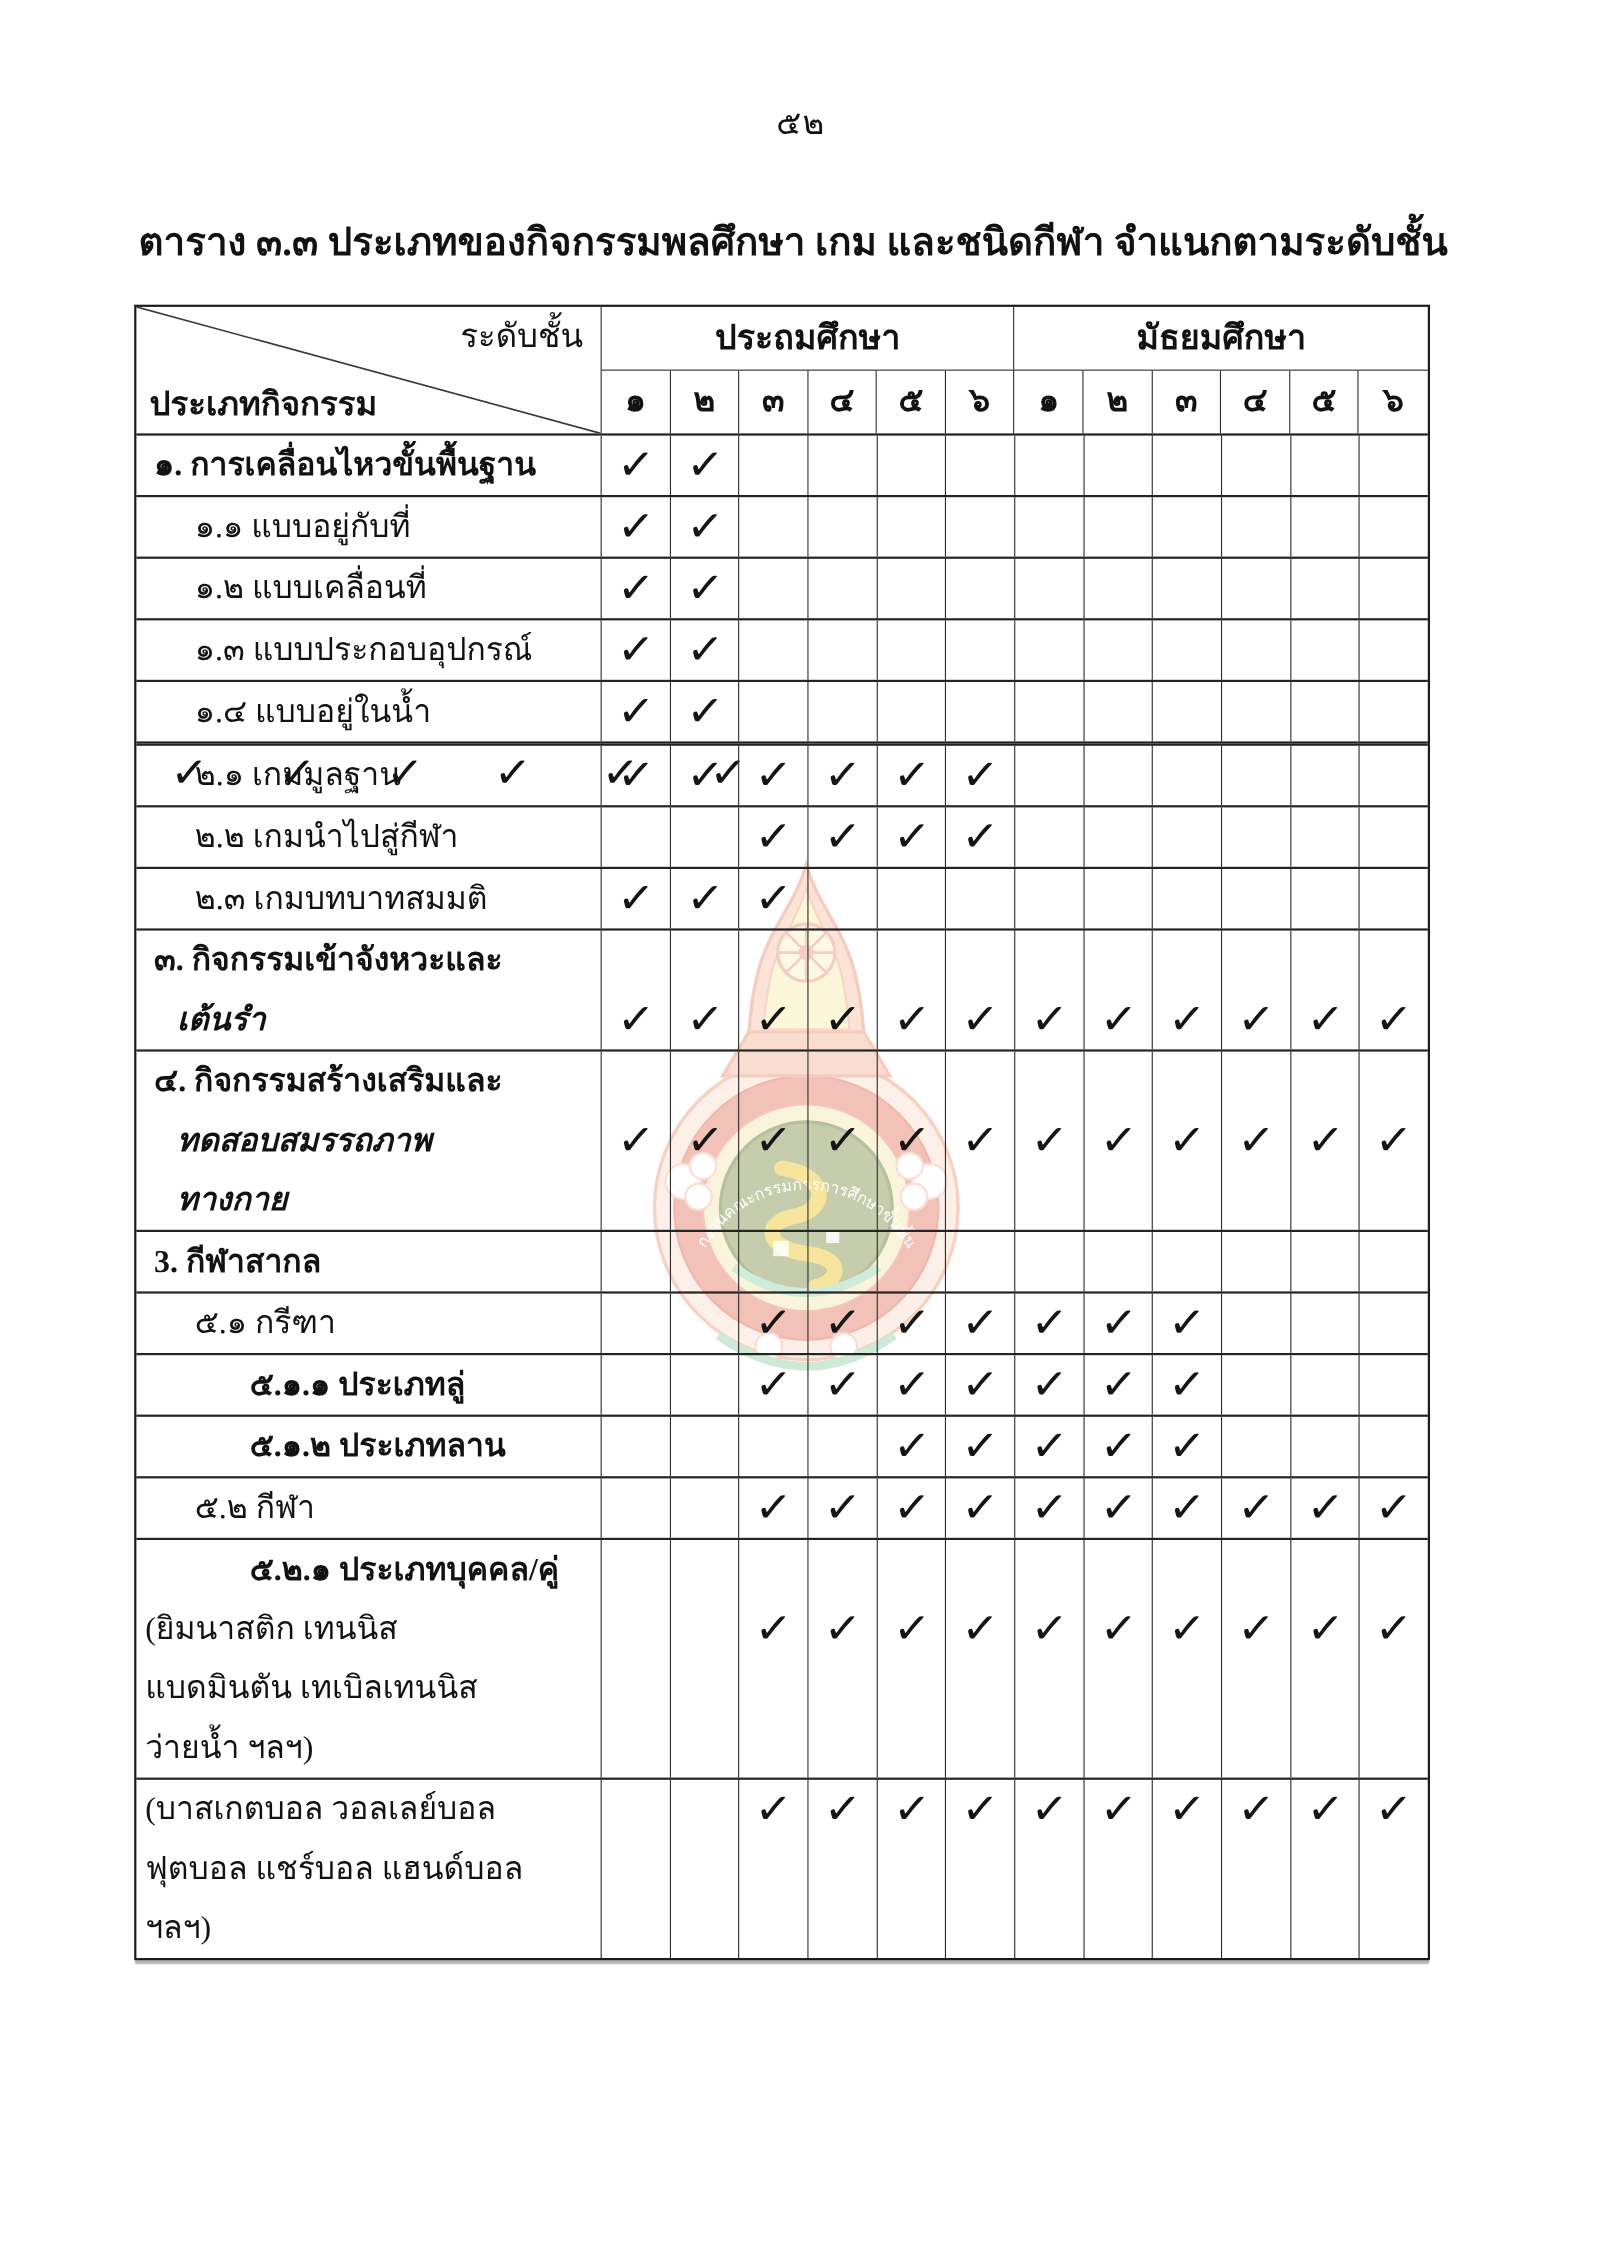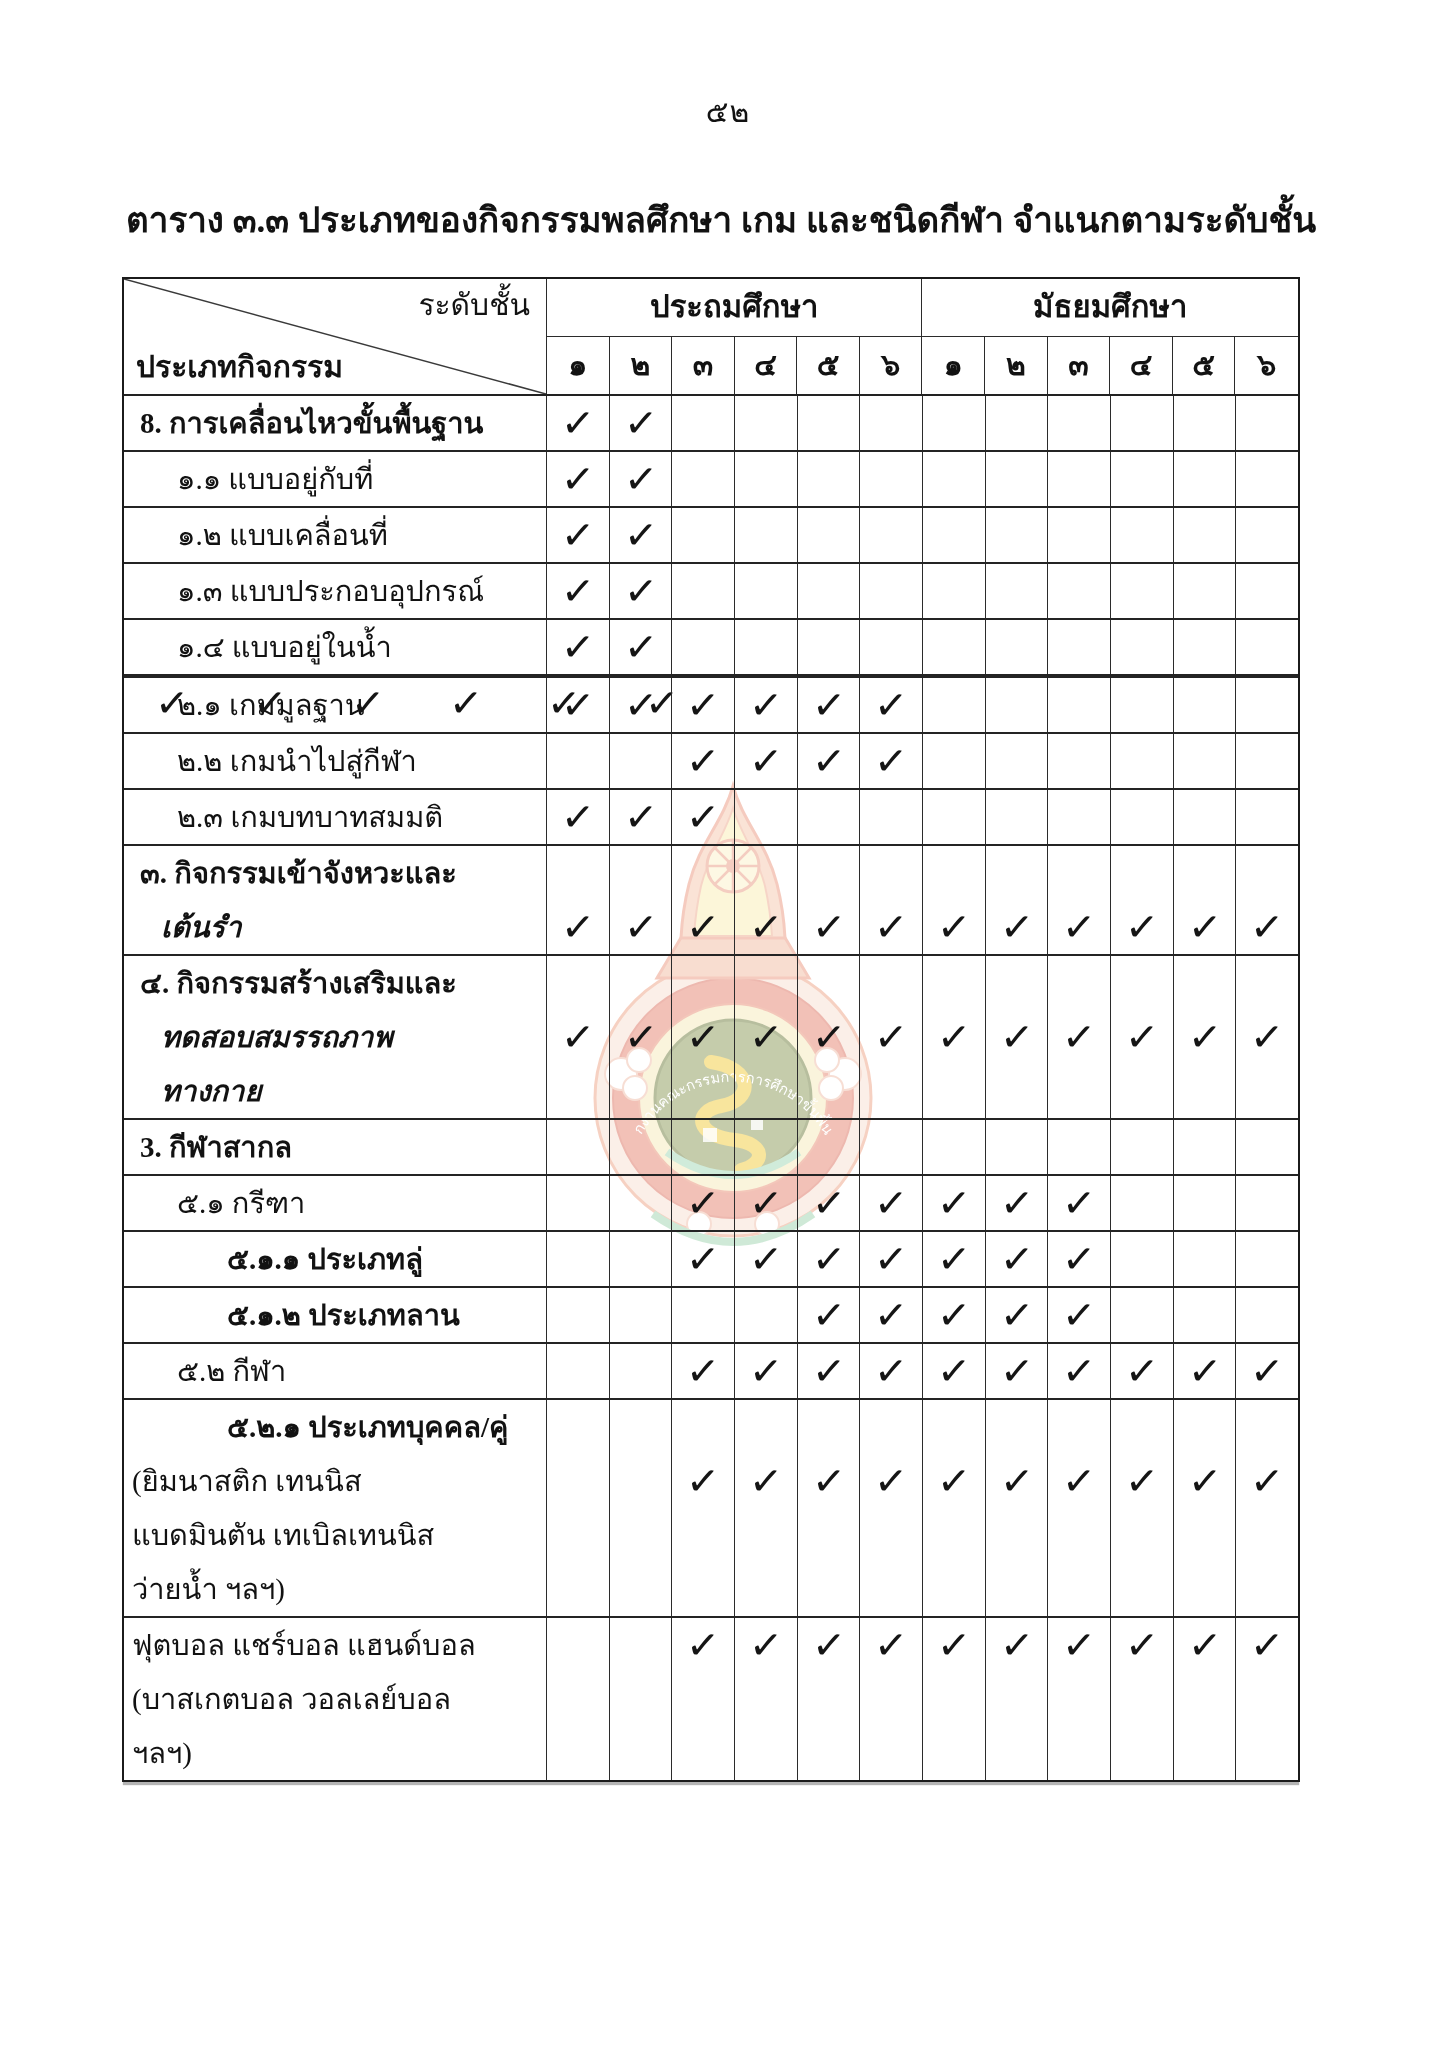--- a/index.html
+++ b/index.html
@@ -147,21 +147,21 @@
         <div class="num">๑</div>
         <div class="num">๒</div>
         <div class="num">๓</div>
         <div class="num">๔</div>
         <div class="num">๕</div>
         <div class="num">๖</div>
       </div>
     <div id="tbody">
         <div class="trow">
           <div class="label">
-            <div class="line ind-s b">8. การเคลื่อนไหวขั้นพื้นฐาน</div>
+            <div class="line ind-s b">๑. การเคลื่อนไหวขั้นพื้นฐาน</div>
           </div>
           <div class="cell">
             <span class="tick" style="top: 27px;">✓</span>
           </div>
           <div class="cell">
             <span class="tick" style="top: 27px;">✓</span>
           </div>
           <div class="cell"></div>
           <div class="cell"></div>
           <div class="cell"></div>
@@ -623,22 +623,22 @@
           </div>
           <div class="cell">
             <span class="tick" style="top: 81px;">✓</span>
           </div>
           <div class="cell">
             <span class="tick" style="top: 81px;">✓</span>
           </div>
         </div>
         <div class="trow">
           <div class="label">
+            <div class="line ind-p">(บาสเกตบอล วอลเลย์บอล</div>
             <div class="line ind-p">ฟุตบอล แชร์บอล แฮนด์บอล</div>
-            <div class="line ind-p">(บาสเกตบอล วอลเลย์บอล</div>
             <div class="line ind-p">ฯลฯ)</div>
           </div>
           <div class="cell"></div>
           <div class="cell"></div>
           <div class="cell">
             <span class="tick" style="top: 27px;">✓</span>
           </div>
           <div class="cell">
             <span class="tick" style="top: 27px;">✓</span>
           </div>

